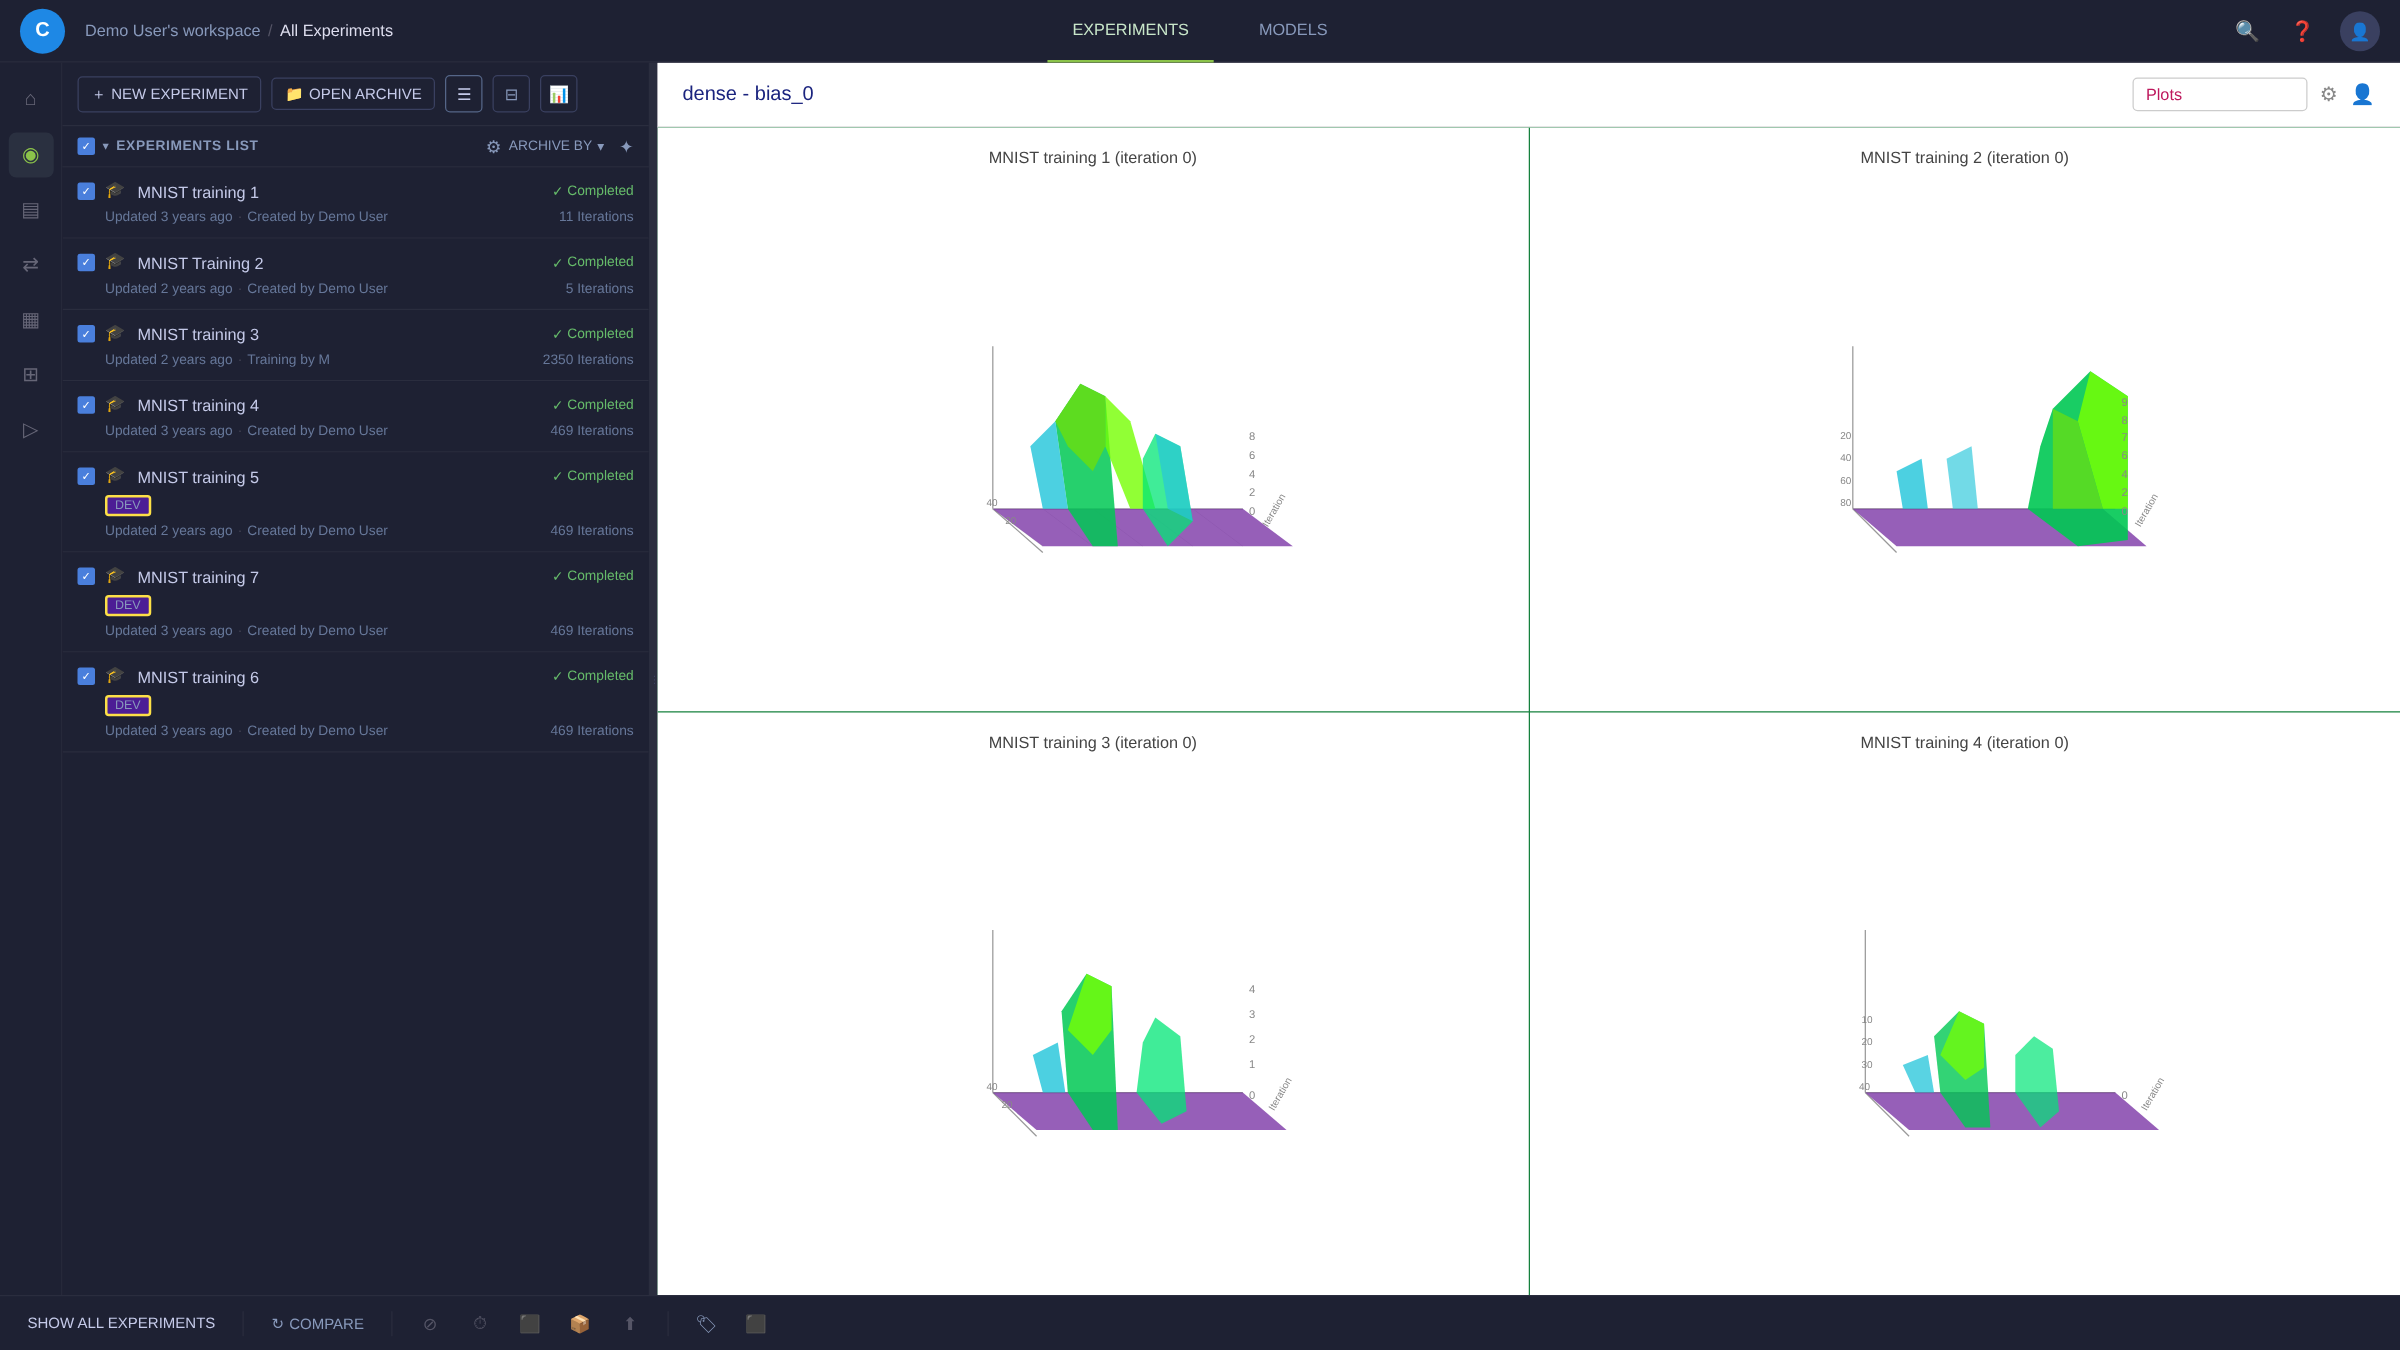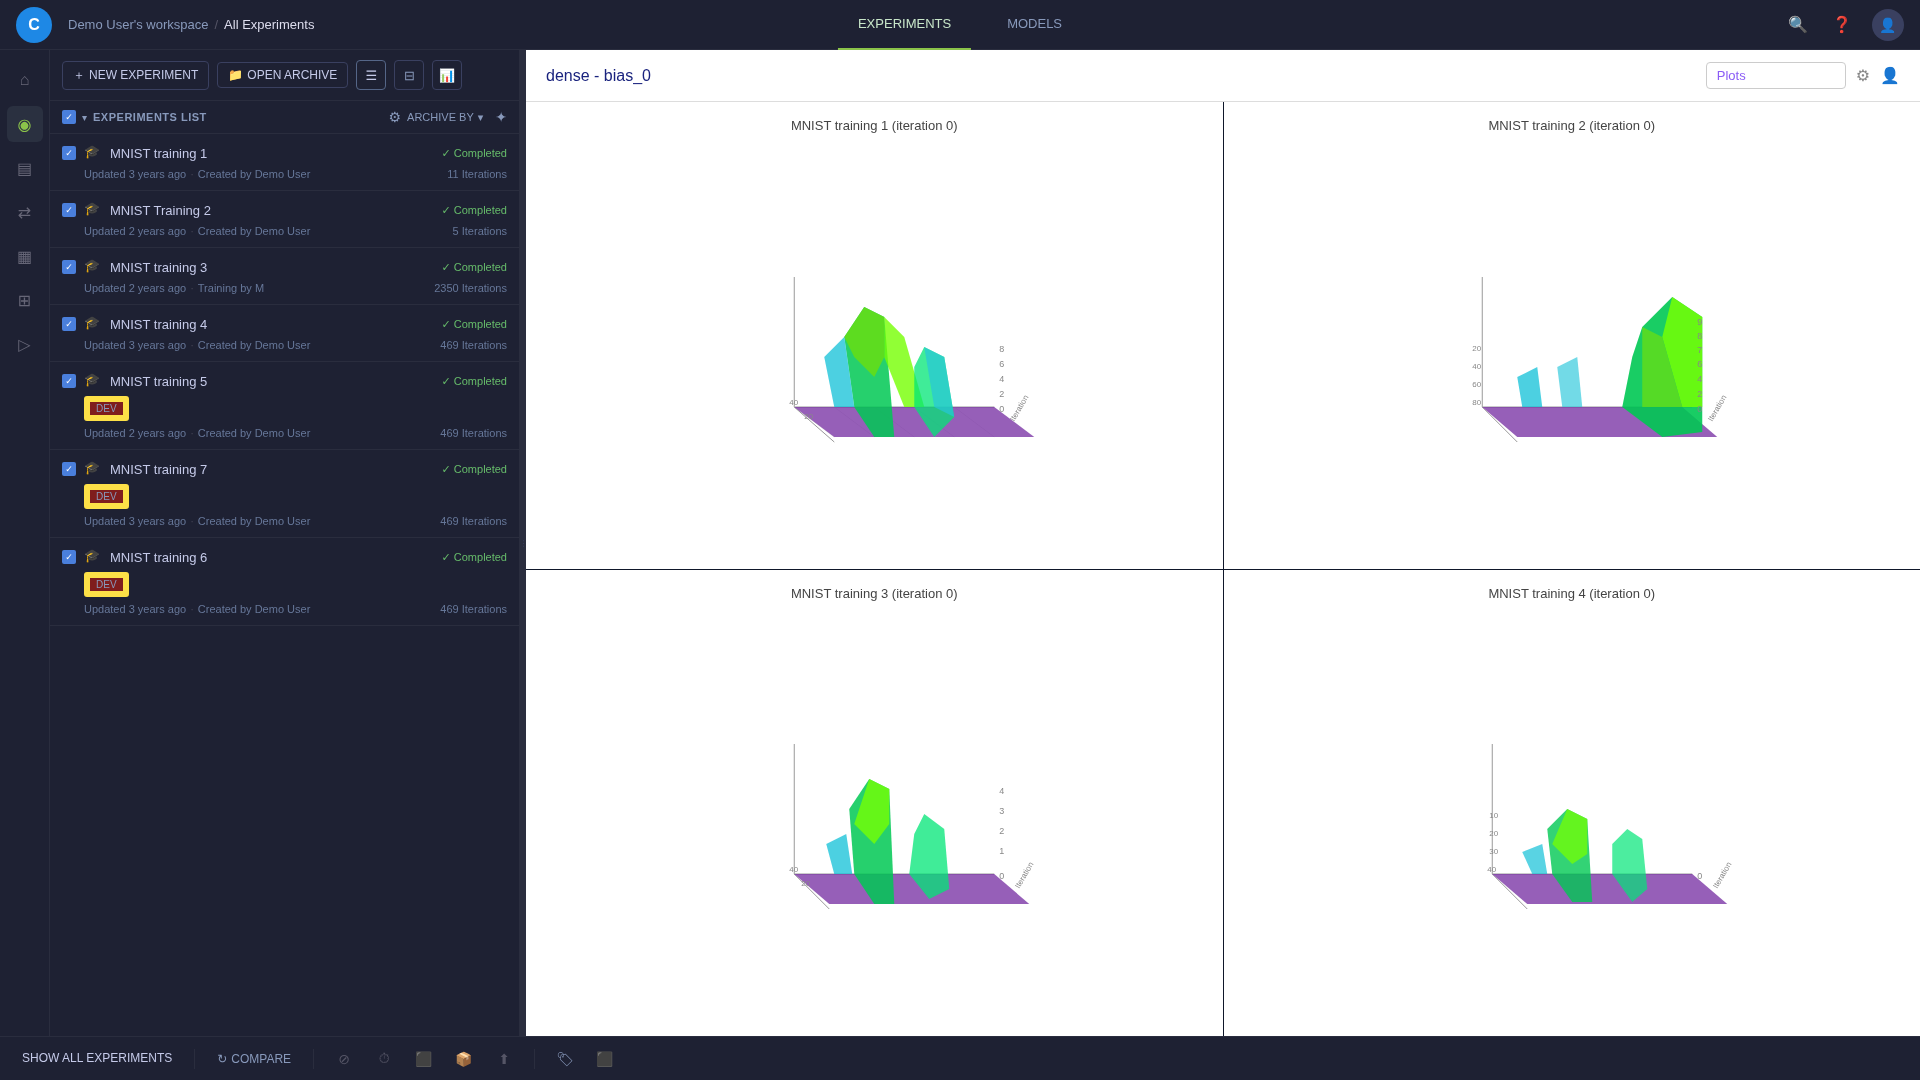--- a/index.html
+++ b/index.html
@@ -165,21 +165,21 @@
     }
     .exp-status-completed {
       color: #66bb6a; font-size: 11px;
       display: flex; align-items: center; gap: 3px;
     }
     .exp-item-meta {
       margin-top: 6px; margin-left: 22px;
       display: flex; align-items: flex-start; gap: 8px; color: #667799; font-size: 11px;
     }
     .exp-tag-dev {
-      background: #7f1d1d; border: 6px solid #fde047;
+      background: #4c1d95; border: 2px solid #fde047;
       color: #8899bb; font-size: 10px; padding: 1px 6px; border-radius: 3px;
     }
     .exp-iterations {
       margin-left: auto; color: #667799; font-size: 11px;
     }
     .exp-item-meta-row {
       display: flex; align-items: center; width: 100%;
     }
 
     
@@ -196,31 +196,31 @@
       flex-shrink: 0;
     }
     .plots-title {
       font-size: 16px; color: #1a237e; font-weight: 400;
     }
     .plots-toolbar-right {
       display: flex; align-items: center; gap: 10px;
     }
     .plots-select {
       background: white; border: 1px solid #ccc;
-      color: #8b5cf6; padding: 5px 30px 5px 10px; border-radius: 4px;
+      color: #be185d; padding: 5px 30px 5px 10px; border-radius: 4px;
       font-size: 13px; cursor: pointer; appearance: none;
       min-width: 140px;
     }
     .plots-gear { color: #888; cursor: pointer; font-size: 16px; }
     .plots-grid {
       display: grid;
       grid-template-columns: 1fr 1fr;
       grid-template-rows: 1fr 1fr;
       flex: 1; overflow: hidden;
-      gap: 1px; background: #0f172a;
+      gap: 1px; background: #15803d;
     }
     .plot-cell {
       background: white;
       display: flex; flex-direction: column;
       align-items: center; padding: 16px;
       overflow: hidden;
     }
     .plot-title {
       font-size: 13px; color: #444; margin-bottom: 8px; font-weight: 500;
     }

